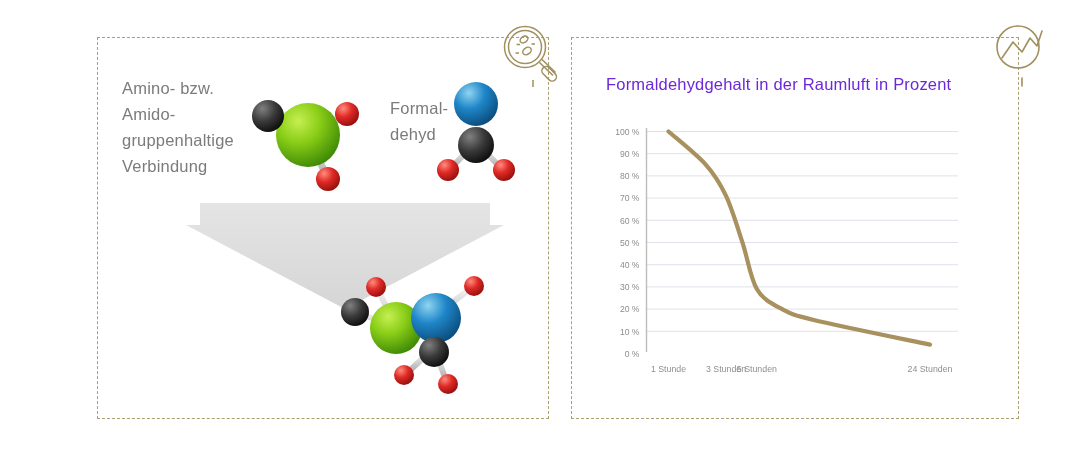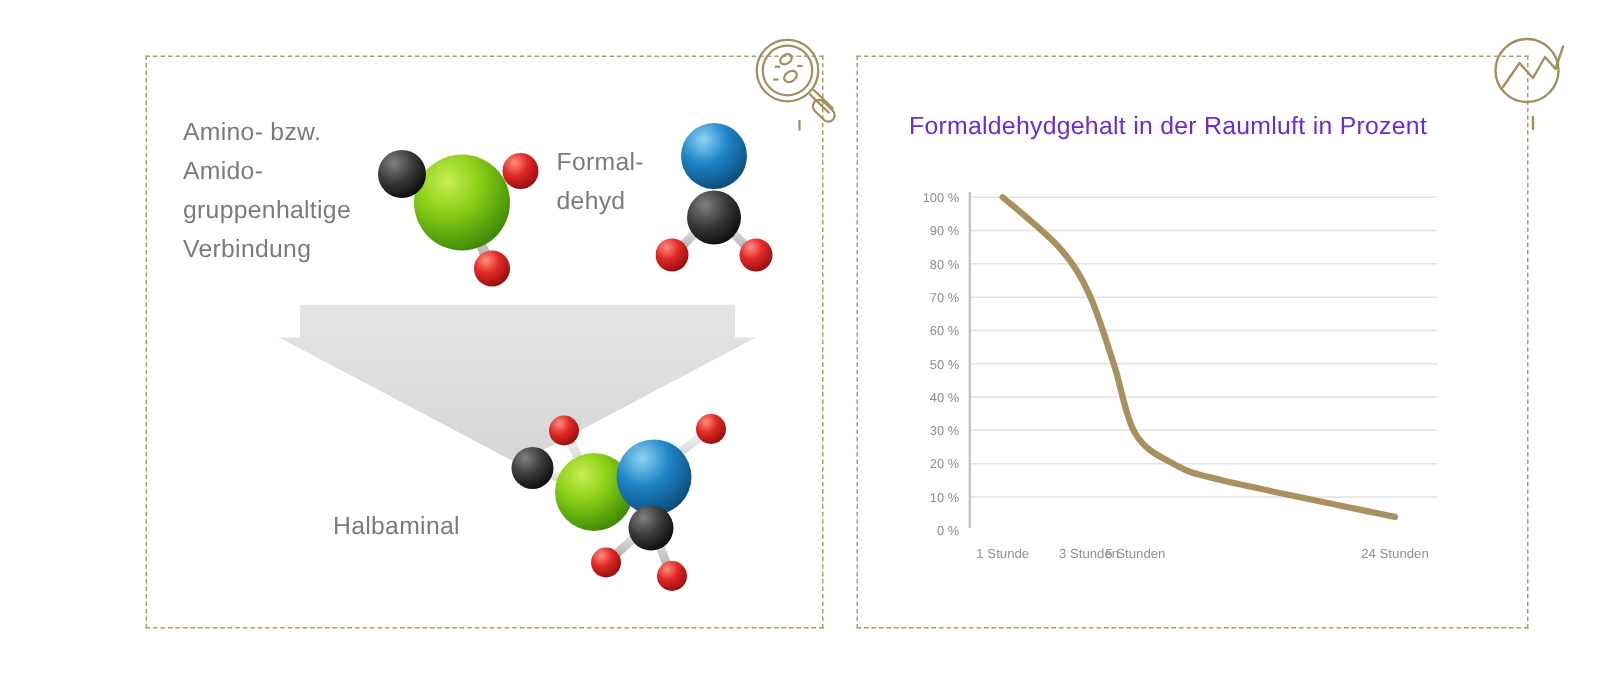--- a/index.html
+++ b/index.html
@@ -30,21 +30,21 @@
   
   .lbl{
     position:absolute;
     color:#7b7b7b;
     font-size:16.5px;
     line-height:26px;
     letter-spacing:.2px;
     white-space:pre-line;
   }
   #label-amino{left:122px;top:75px;width:170px;}
-  #label-formaldehyd{left:371px;top:95px;width:110px;}
+  #label-formaldehyd{left:390px;top:95px;width:110px;}
   #label-halbaminal{left:222px;top:338px;width:170px;}
 
   .mol{position:absolute;}
   #mol-amino{left:240px;top:83px;width:132px;height:112px;}
   #mol-formaldehyd{left:437px;top:72px;width:82px;height:115px;}
   #mol-halbaminal{left:330px;top:276px;width:170px;height:128px;}
 
   #arrow-down{position:absolute;left:186px;top:203px;width:318px;height:110px;}
 
   
@@ -83,21 +83,20 @@
   </svg>
 
   <div class="lbl" id="label-amino">Amino- bzw.
 Amido-
 gruppenhaltige
 Verbindung</div>
 
   <div class="lbl" id="label-formaldehyd">Formal-
 dehyd</div>
 
-  <div class="lbl" id="label-halbaminal">Halbaminal</div>
 
   <svg class="mol" id="mol-amino" viewBox="0 0 132 112">
     <defs>
       <radialGradient id="gGreen" cx="35%" cy="28%" r="75%">
         <stop offset="0%" stop-color="#c6ef52"></stop>
           <stop offset="45%" stop-color="#8ace17"></stop>
         <stop offset="100%" stop-color="#3f8a06"></stop>
       </radialGradient>
       <radialGradient id="gBlack" cx="33%" cy="27%" r="80%">
         <stop offset="0%" stop-color="#808080"></stop>

